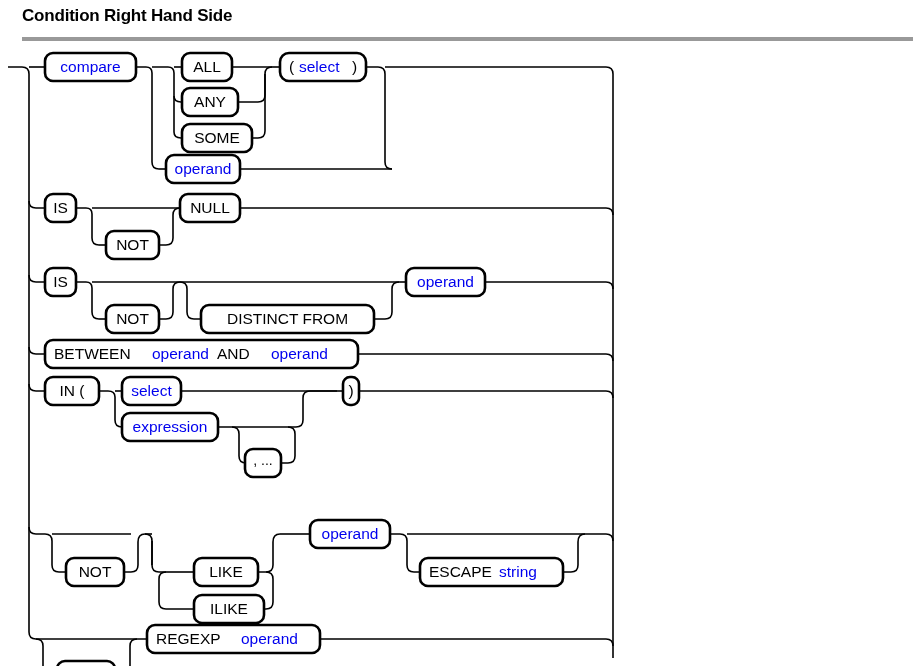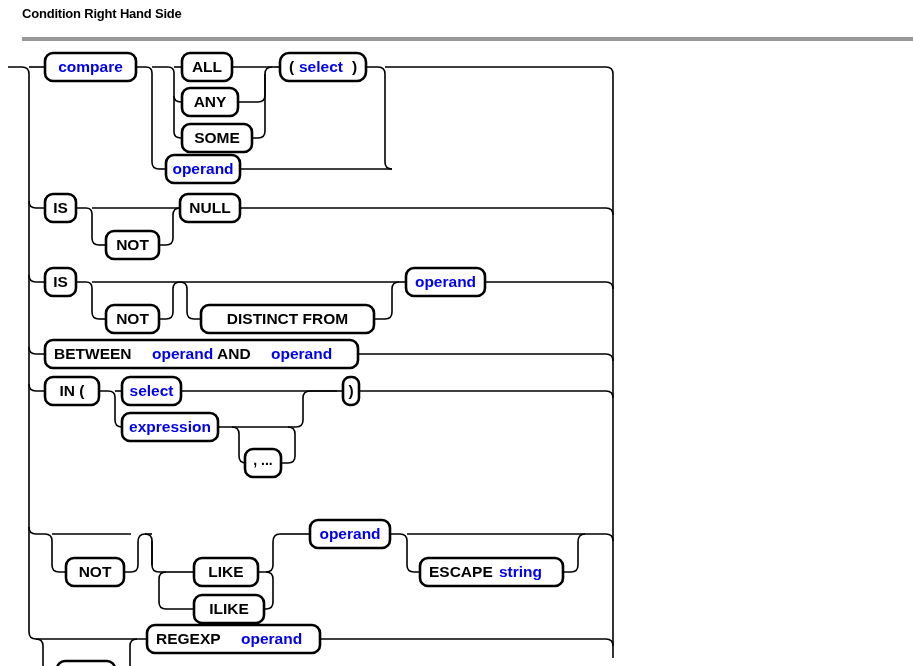--- a/index.html
+++ b/index.html
@@ -11,41 +11,40 @@
     width: 913px;
     height: 666px;
     font-family: "Liberation Sans", sans-serif;
     position: relative;
     overflow: hidden;
   }
   #page-title {
     position: absolute;
     left: 22px;
     top: 6px;
-    font-size: 13px;
+    font-size: 17px;
     font-weight: bold;
     color: #000000;
     letter-spacing: -0.2px;
     white-space: nowrap;
   }
   #title-rule {
     position: absolute;
     left: 22px;
     top: 37px;
     width: 891px;
     height: 4px;
     background: #999999;
   }
   #diagram-wrap {
     position: absolute;
     left: 0;
     top: 44px;
     width: 913px;
     height: 622px;
-    font-weight: bold;
   }
   svg { display: block; }
   .rail {
     fill: none;
     stroke: #000000;
     stroke-width: 1.6;
   }
   .boxshape {
     fill: #ffffff;
     stroke: #000000;

